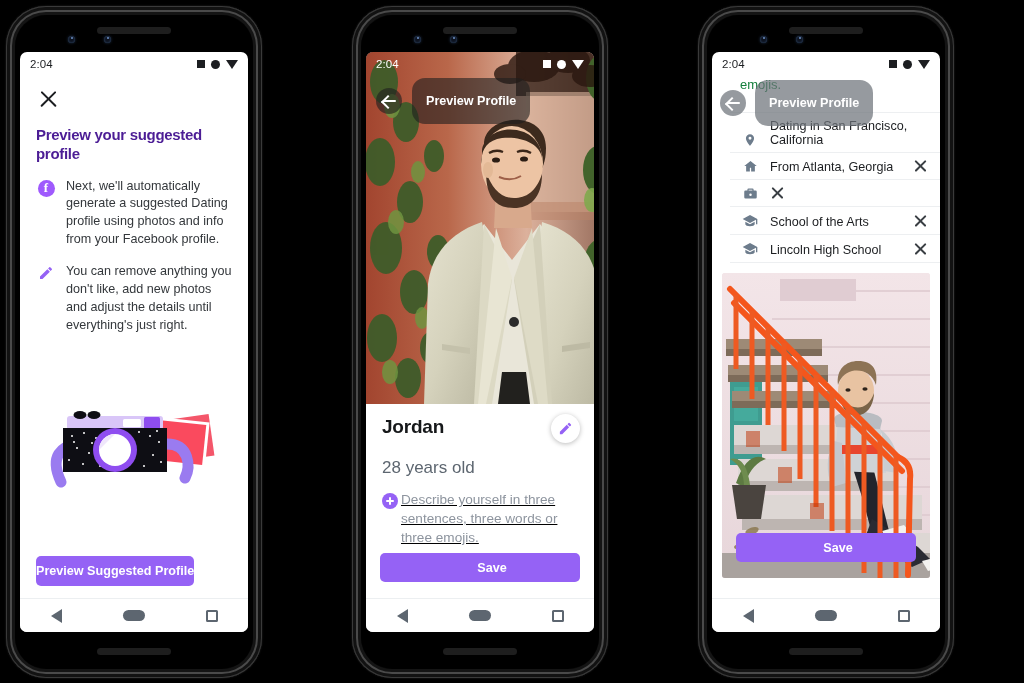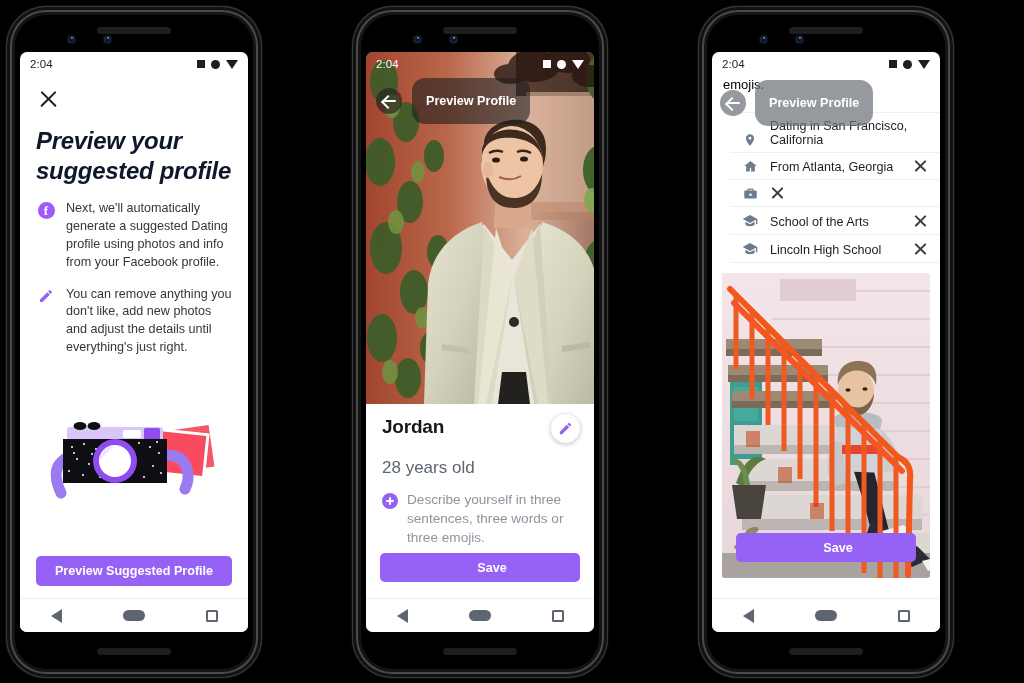--- a/index.html
+++ b/index.html
@@ -78,31 +78,31 @@
 
   
   .p1-content { flex:1; padding:10px 16px 0; display:flex; flex-direction:column; }
   .close-x { width:26px; height:26px; position:relative; margin-bottom:14px; }
   .close-x::before, .close-x::after {
     content:""; position:absolute; left:2px; top:12px; width:21px; height:2.4px;
     background:#1c1e21; border-radius:1px;
   }
   .close-x::before { transform:rotate(45deg); }
   .close-x::after  { transform:rotate(-45deg); }
-  .p1-title { font-size:24px; font-weight:bold; color:#0f172a; line-height:1.25; letter-spacing:-.3px;font-style:italic; }
+  .p1-title { font-size:15px; font-weight:bold; color:#4c1d95; line-height:1.25; letter-spacing:-.3px; }
   .bullets { margin-top:14px; display:flex; flex-direction:column; gap:14px; }
   .bullet { display:flex; gap:10px; }
   .bullet .bicon { flex:none; width:20px; display:flex; justify-content:center; padding-top:2px; }
   .bullet .btext { font-size:12.6px; line-height:1.42; color:#33373b; }
   .fb-logo { width:17px; height:17px; border-radius:50%; background:#9f5afd;
              display:flex; align-items:center; justify-content:center;
              color:#fff; font-size:13px; font-weight:bold;
              font-family:"Liberation Serif", serif; line-height:1; padding-bottom:1px; }
   .illus { flex:1; display:flex; align-items:center; justify-content:center; padding:4px 0 0; }
-  .p1-actions { flex:none; padding:0 16px 12px; display:flex; flex-direction:column; gap:8px; }
+  .p1-actions { flex:none; padding:0 16px 12px; display:flex; flex-direction:row; gap:8px; }
   .btn-primary {
     height:30px; border-radius:5px; background:#9562f5; color:#fff;
     font-size:12.6px; font-weight:bold; display:flex; align-items:center; justify-content:center;
   }
   .btn-secondary {
     height:30px; border-radius:5px; background:#f1f2f4; color:#1c1e21;
     font-size:12.6px; font-weight:bold; display:flex; align-items:center; justify-content:center;
   }
 
   
@@ -116,35 +116,35 @@
                      width:8px; height:8px; border-left:2px solid #fff; border-bottom:2px solid #fff;
                      transform:rotate(45deg); }
   .title-pill { background:rgba(30,30,30,.6); color:#fff; font-size:12.6px; font-weight:bold;
                 padding:16px 14px; border-radius:13px; }
   .p2-info { flex:1; position:relative; background:#fff; padding:12px 16px 0; overflow:hidden; }
   .p2-name { font-size:19px; font-weight:bold; color:#16181a; letter-spacing:-.2px; }
   .p2-age { font-size:17px; color:#5d6670; margin-top:20px; }
   .edit-fab { position:absolute; right:14px; top:10px; width:29px; height:29px; border-radius:50%;
               background:#fff; box-shadow:0 1px 5px rgba(0,0,0,.27);
               display:flex; align-items:center; justify-content:center; }
-  .p2-prompt { margin-top:12px; display:flex; gap:9px; }
+  .p2-prompt { margin-top:12px; display:flex; gap:3px;text-decoration:underline; }
   .plus-circle { flex:none; width:16px; height:16px; border-radius:50%; background:#9562f5;
                  position:relative; margin-top:3px; }
   .plus-circle::before,.plus-circle::after{content:"";position:absolute;background:#fff;border-radius:1px;}
   .plus-circle::before{left:4px;top:7.2px;width:8px;height:1.8px;}
   .plus-circle::after{top:4px;left:7.2px;height:8px;width:1.8px;}
   .p2-prompt-text { font-size:13.6px; color:#8d949e; line-height:1.4; }
   .save-float { position:absolute; left:14px; right:14px; bottom:16px; z-index:4;
                 height:29px; border-radius:5px; background:#9562f5; color:#fff;
                 font-size:12.6px; font-weight:bold; display:flex; align-items:center; justify-content:center;padding-left:24px; }
   .ghost-line { position:absolute; left:16px; bottom:22px; font-size:12px; color:#c9ccd1; }
 
   
   .p3-body { flex:1; position:relative; background:#fff; overflow:hidden; }
-  .p3-ghost { position:absolute; left:11px; top:1px; font-size:13px; color:#000000; }
+  .p3-ghost { position:absolute; left:28px; top:1px; font-size:13px; color:#15803d; }
   .p3-ov-header { position:absolute; top:4px; left:8px; z-index:6;
                   display:flex; align-items:center; gap:9px; }
   .back-circle.grey { background:rgba(110,115,122,.72); }
   .title-pill.grey { background:rgba(110,115,122,.72); }
   .p3-list { padding-top:36px; }
   .p3-row { display:flex; align-items:flex-end; gap:10px; padding:5.5px 12px 5.5px 10px;
             border-bottom:1px solid #edeff1;margin-left:18px; }
   .p3-row:first-child { border-top:1px solid #edeff1; }
   .p3-icon { flex:none; width:20px; display:flex; justify-content:center; color:#6d7c8c; }
   .p3-label { flex:1; font-size:12.6px; color:#1c1e21; }

